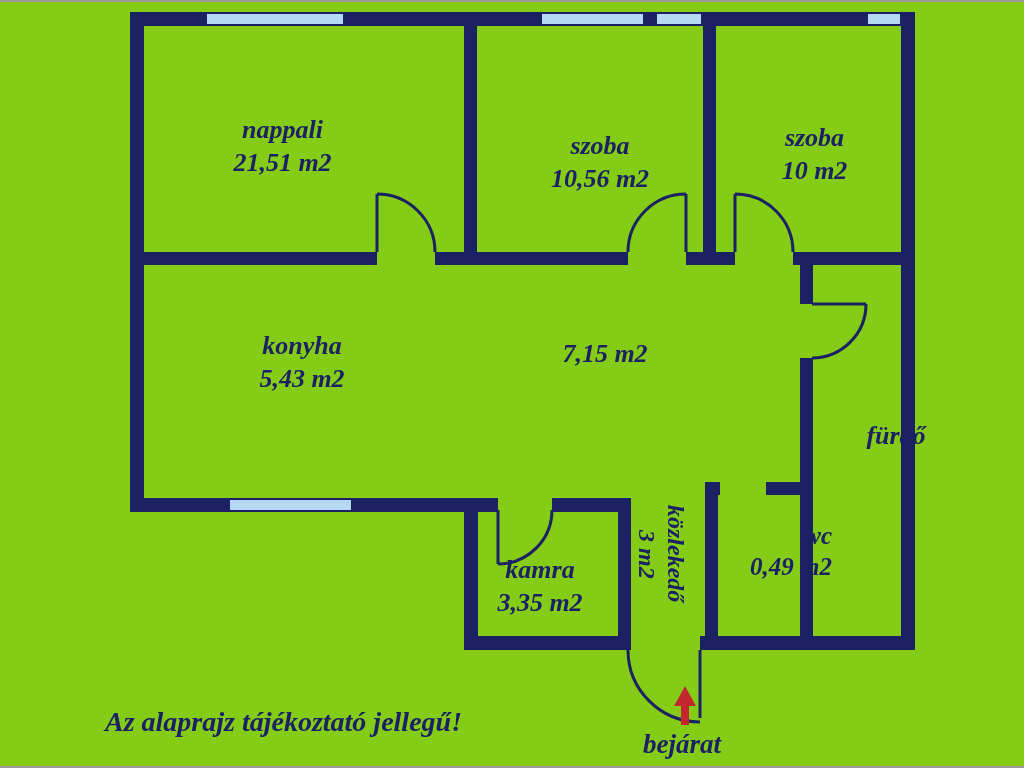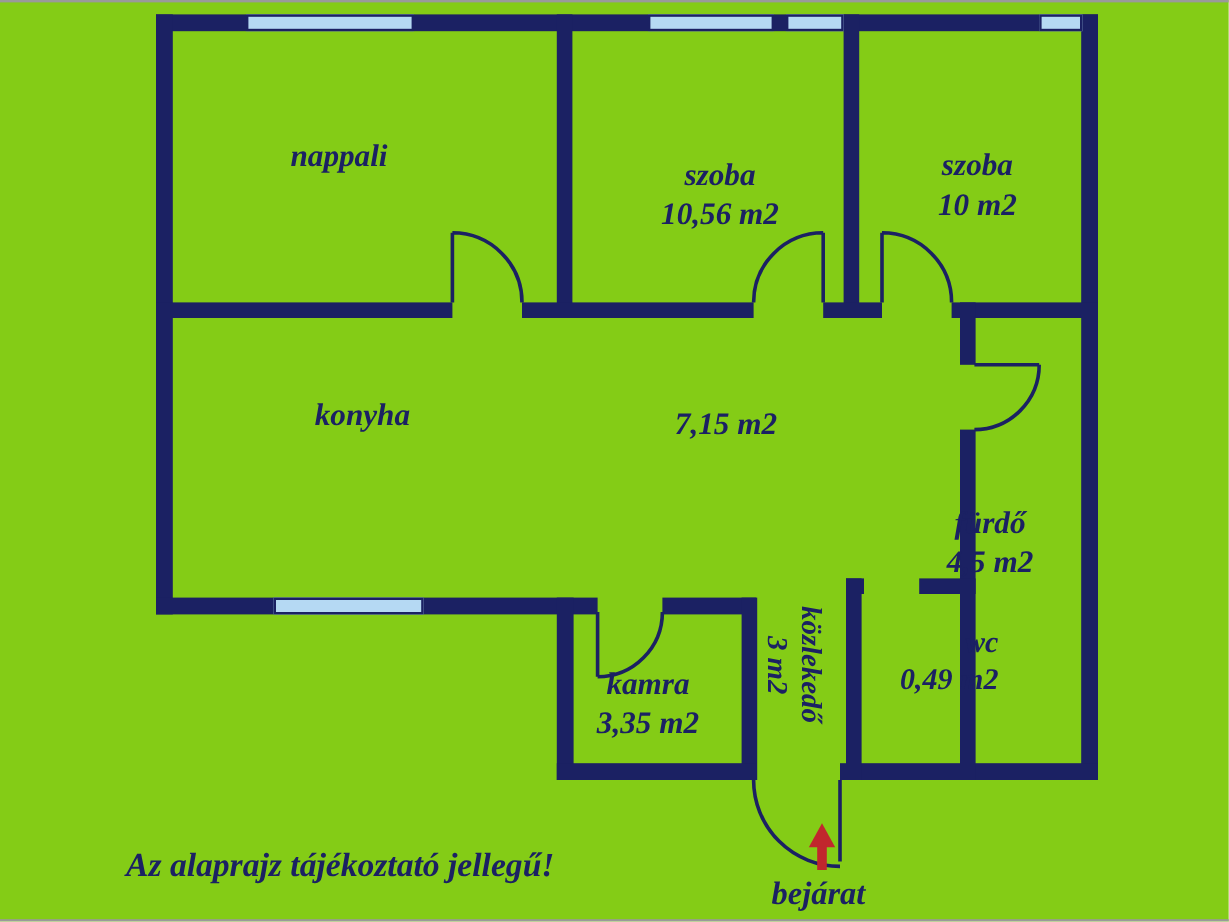--- a/index.html
+++ b/index.html
@@ -93,43 +93,44 @@
       <path d="M 700 648 L 700 716 M 628 648 A 72 72 0 0 0 700 720"></path>
     </g>
     <g fill="#c1272d" stroke="none">
       <polygon points="685,684 674,704 696,704"></polygon>
       <rect x="681" y="703" width="8" height="20"></rect>
     </g>
   </svg>
 
   <div class="label" style="left:175px;top:112px;width:215px;">
     <span>nappali</span>
+    <span>21,51 m2</span>
   </div>
 
   <div class="label" style="left:520px;top:128px;width:160px;">
     <span>szoba</span>
     <span>10,56 m2</span>
   </div>
 
   <div class="label" style="left:752px;top:120px;width:125px;">
     <span>szoba</span>
     <span>10 m2</span>
   </div>
 
   <div class="label" style="left:232px;top:328px;width:140px;">
     <span>konyha</span>
+    <span>5,43 m2</span>
   </div>
 
   <div class="label" style="left:545px;top:336px;width:120px;">
     <span>7,15 m2</span>
   </div>
 
-  <div class="label" style="left:771px;top:418px;width:108px;">
+  <div class="label" style="left:842px;top:418px;width:108px;">
     <span>fürdő</span>
-    <span>4,5 m2</span>
   </div>
 
   <div class="label" style="left:480px;top:552px;width:120px;">
     <span>kamra</span>
     <span>3,35 m2</span>
   </div>
 
   <div class="label" style="left:722px;top:518px;width:110px;font-size:25px;text-align:right;">
     <span>wc</span>
     <span>0,49 m2</span>

